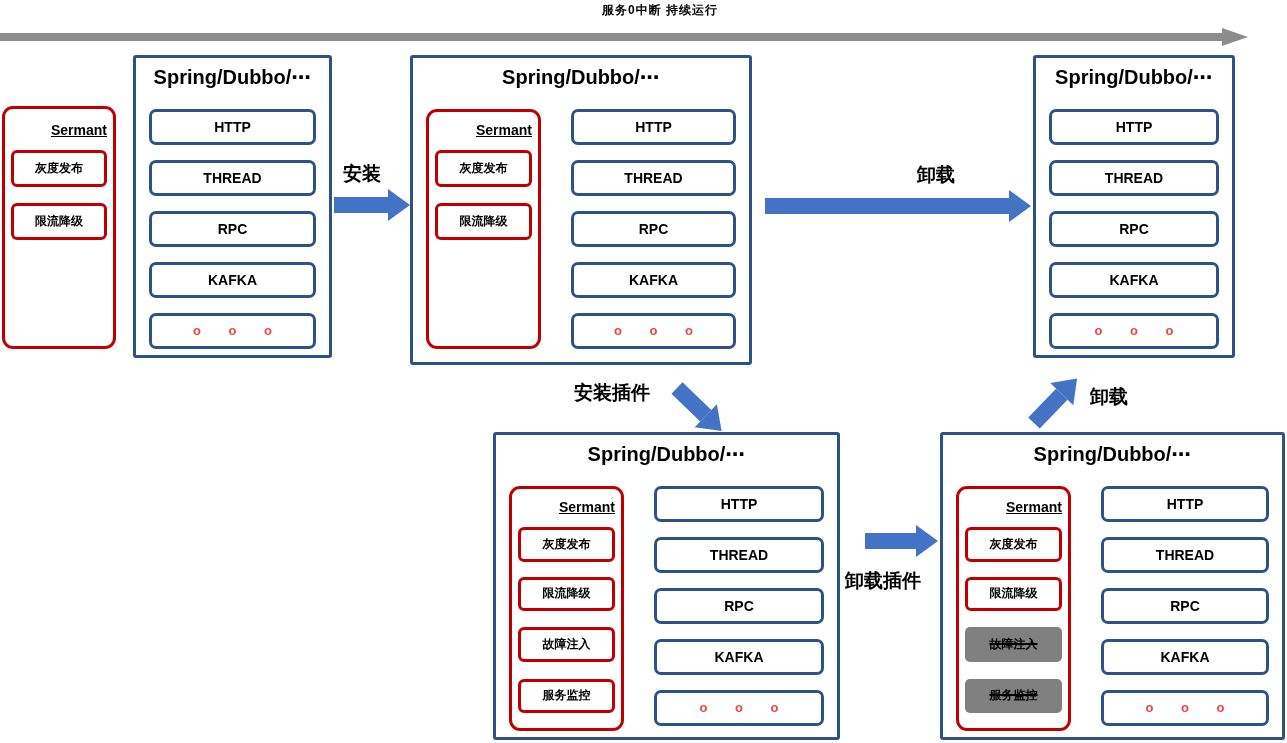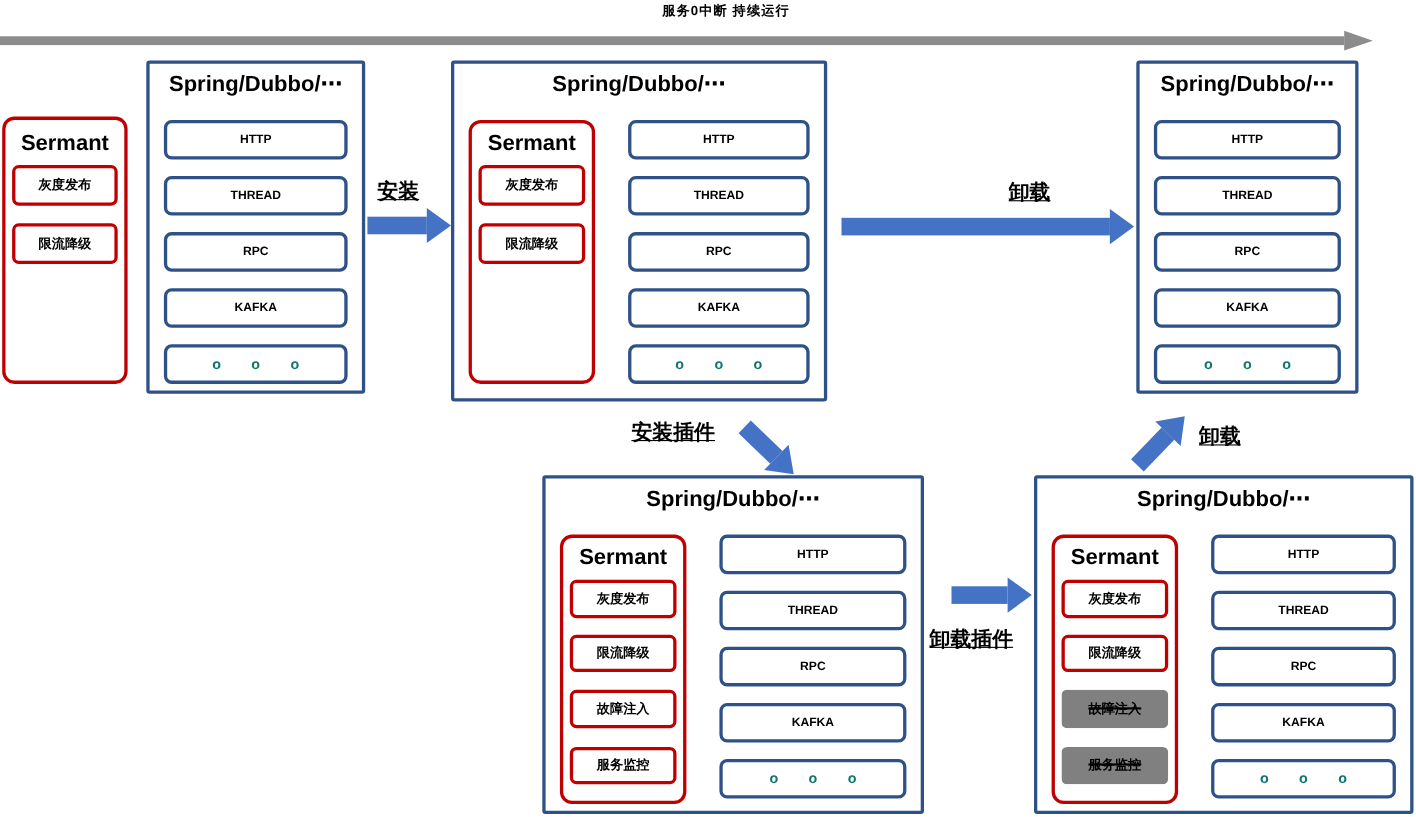--- a/index.html
+++ b/index.html
@@ -26,51 +26,51 @@
   .app-box {
     background:#fff; border:3px solid #2e5288; border-radius:3px;
     display:flex; flex-direction:column;
   }
   .app-title { margin-top:6px; text-align:center; font-size:20px; font-weight:bold; line-height:26px; }
   .app-content { display:flex; margin-top:19px; padding:0 13px; gap:30px; align-items:flex-start; }
   .fw-col { flex:1; display:flex; flex-direction:column; gap:15px; }
   .fw-chip {
     height:36px; border:3px solid #2e5288; border-radius:7px;
     display:flex; align-items:center; justify-content:center;
-    font-size:11px; font-weight:bold; background:#fff;
+    font-size:14px; font-weight:bold; background:#fff;
   }
-  .fw-chip.dots { font-size:13px; color:#0f766e; word-spacing:24px; padding-bottom:2px; }
+  .fw-chip.dots { font-size:13px; color:#ef4444; word-spacing:24px; padding-bottom:2px; }
 
   
   .sermant-box {
     border:3px solid #c00000; border-radius:11px; background:#fff;
     width:115px; flex-shrink:0; display:flex; flex-direction:column; padding:6px 6px 0 6px;
   }
-  .sermant-title { text-align:center; font-size:20px; font-weight:bold; line-height:24px; margin-bottom:8px; }
+  .sermant-title { text-align:right; font-size:14px; font-weight:bold; line-height:24px; margin-bottom:8px;text-decoration:underline; }
   .plugin {
     height:37px; border:3px solid #c00000; border-radius:6px; background:#fff;
     display:flex; align-items:center; justify-content:center;
     font-size:12px; font-weight:bold; margin-bottom:15px;
   }
   .plugin.disabled {
     border-color:transparent; border-radius:5px; background:#808080;
     text-decoration:line-through; text-decoration-thickness:2px;
   }
   .standalone { left:2px; top:106px; width:114px; height:243px; padding-top:9px; }
 
   
   .harrow { display:flex; align-items:center; height:32px; }
   .harrow .shaft { height:16px; background:#4472c4; }
   .harrow .tip {
     width:0; height:0;
     border-top:16px solid transparent; border-bottom:16px solid transparent;
     border-left:22px solid #4472c4;
   }
   .rot { transform-origin:left center; }
-  .arrow-label { font-size:19px; font-weight:bold; white-space:nowrap;text-decoration:underline; }
+  .arrow-label { font-size:19px; font-weight:bold; white-space:nowrap; }
 </style>
 </head>
 <body>
 
 <div class="abs timeline-label">服务0中断 持续运行</div>
 <div class="abs timeline-shaft"></div>
 <div class="abs timeline-tip"></div>
 
 <div class="abs sermant-box standalone">
   <div class="sermant-title">Sermant</div>

